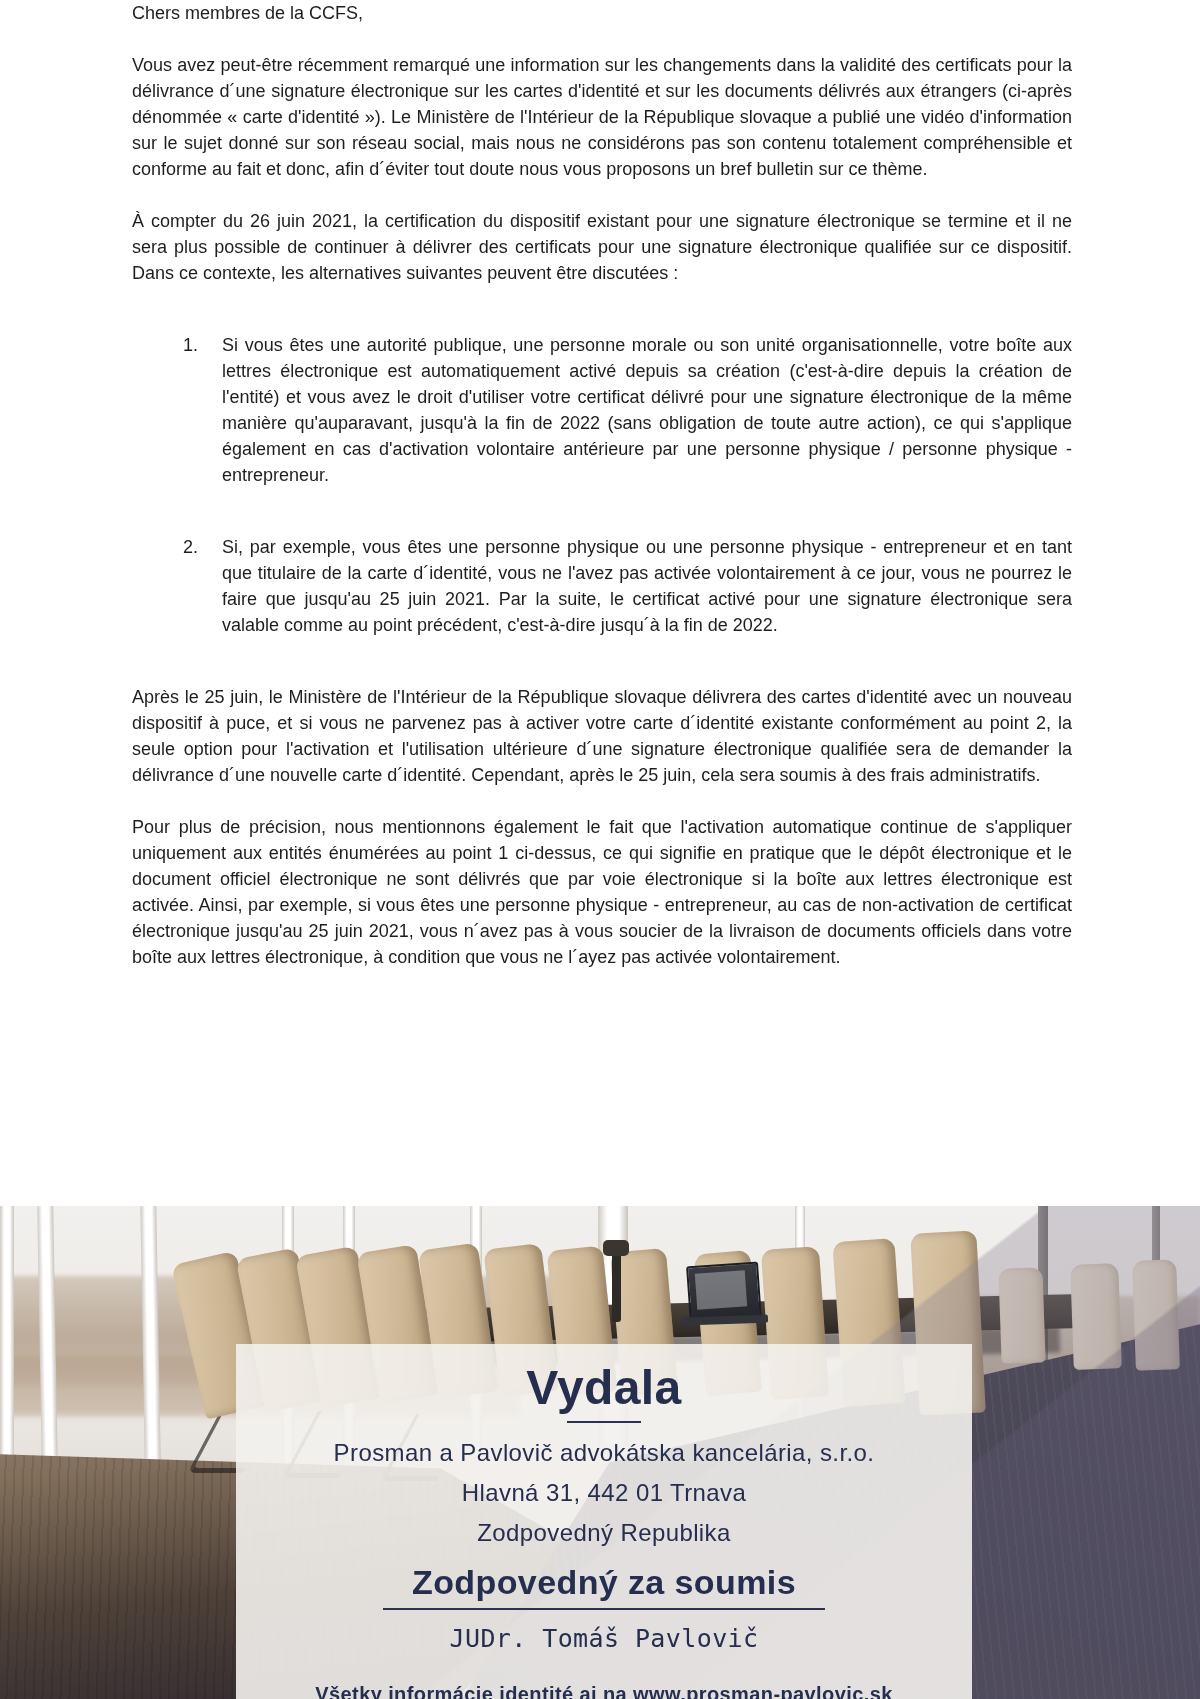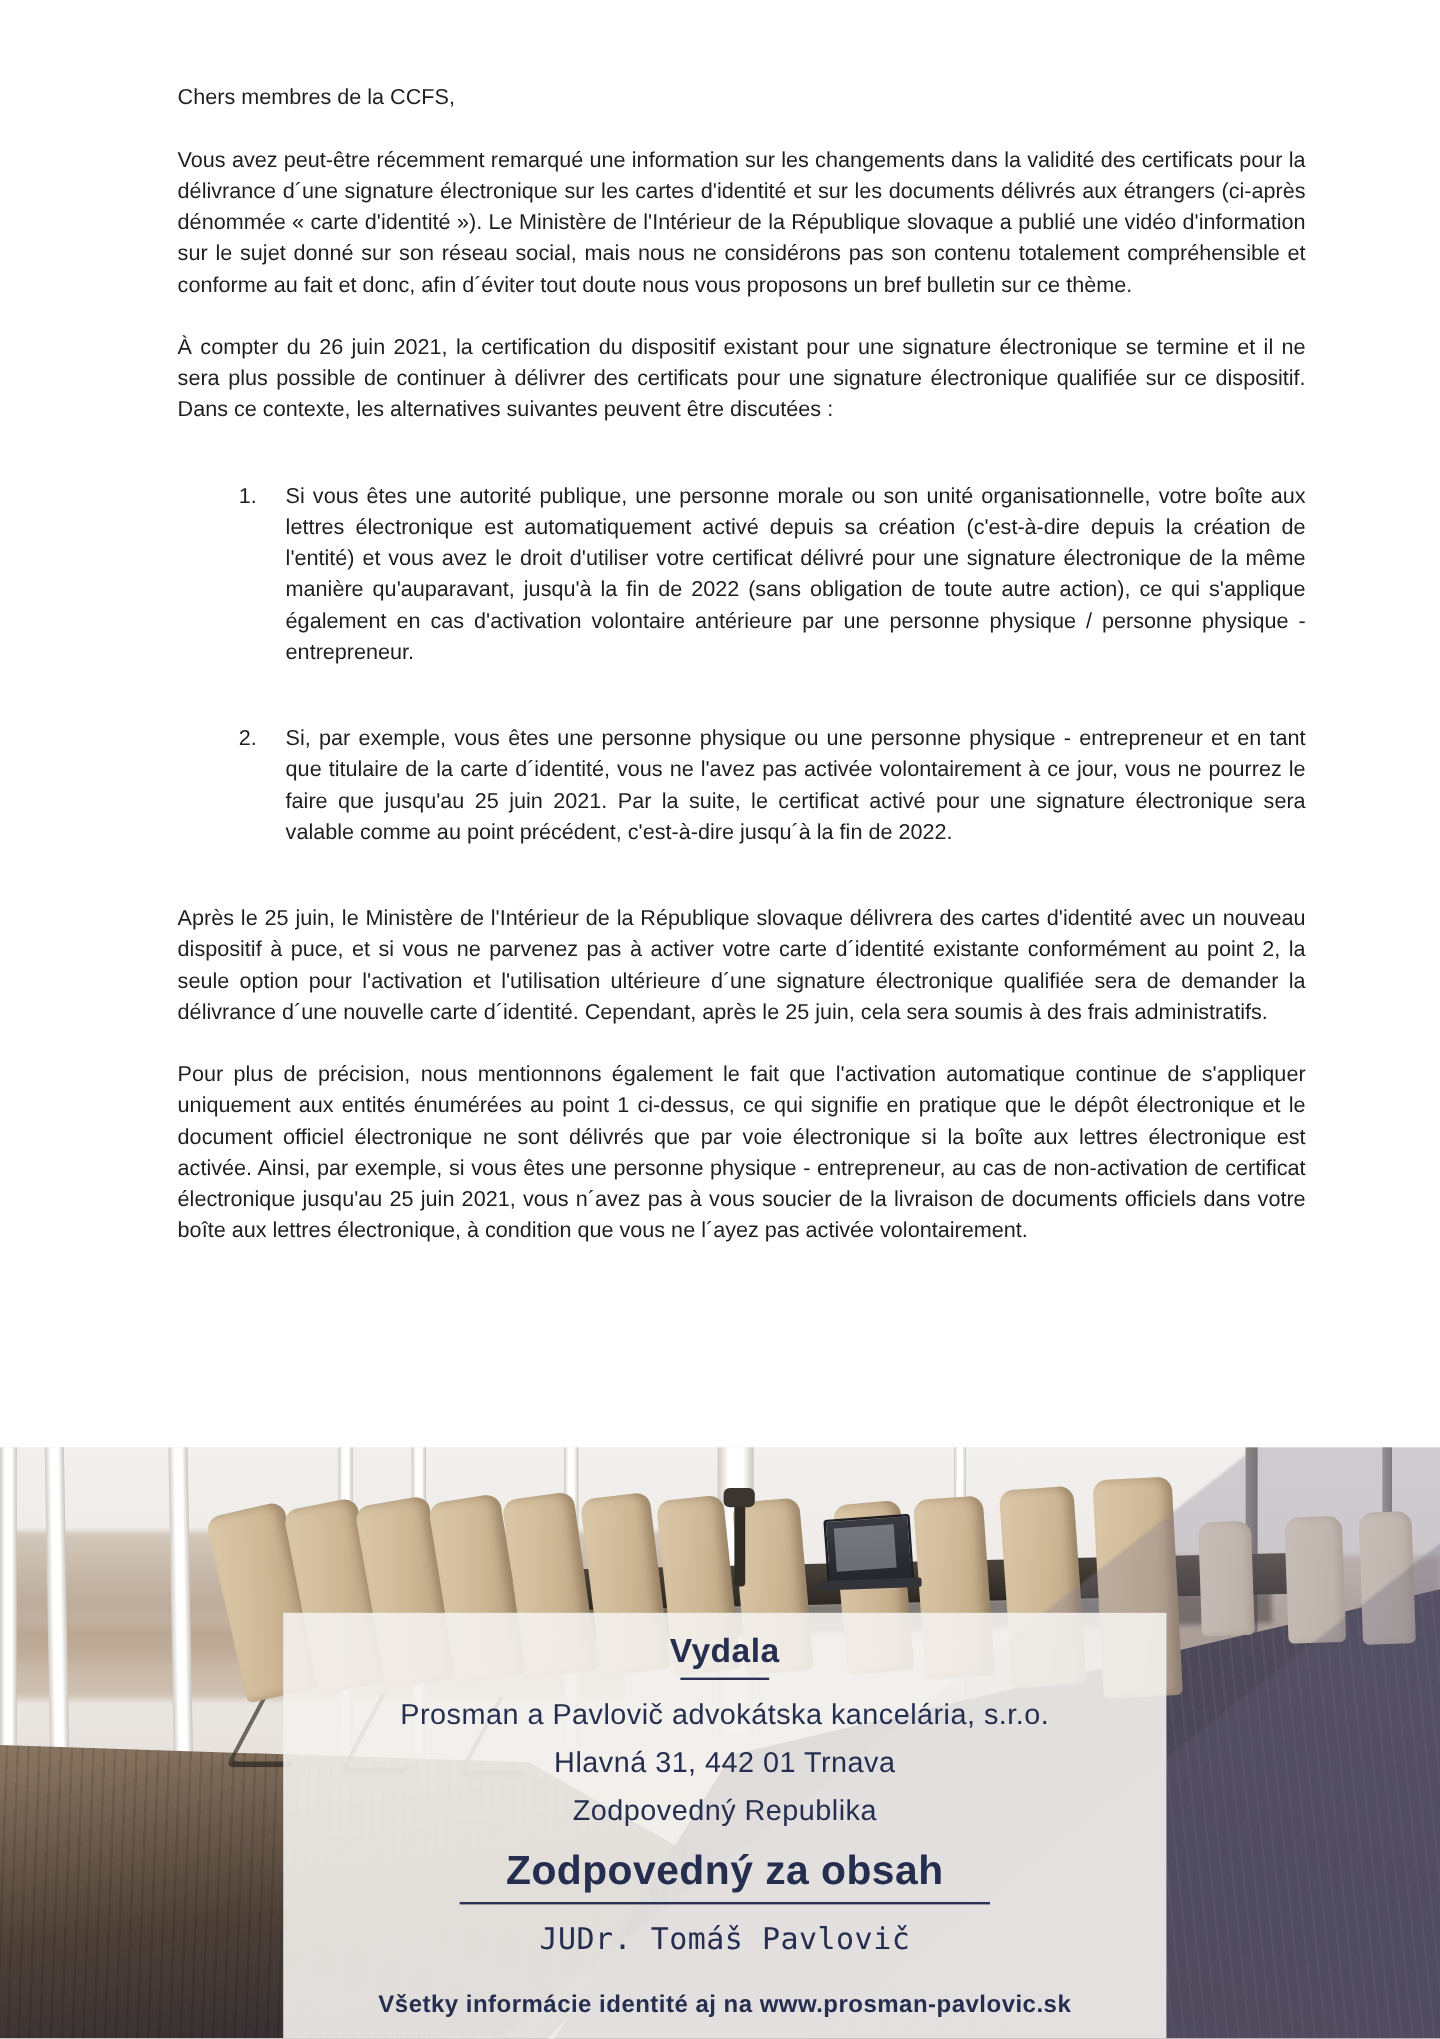--- a/index.html
+++ b/index.html
@@ -3,22 +3,22 @@
 <meta charset="utf-8">
 <style>
   html,body{margin:0;padding:0;background:#ffffff;}
   .page{
     position:relative;width:1200px;height:1699px;margin:0 auto;
     background:#ffffff;overflow:hidden;
     font-family:"Liberation Sans",sans-serif;color:#1e1e1e;
   }
   
   .content{
-    position:absolute;left:132px;top:0;width:940px;padding-top:68px;
-    font-size:18px;line-height:26px;margin-left:16px;
+    position:absolute;left:132px;top:0;width:940px;
+    font-size:18px;line-height:26px;
   }
   .content p{margin:0 0 26px 0;}
   .para{text-align:justify;}
   .greeting{text-align:left;}
   b{font-weight:400;}
   ol.alts{list-style:none;margin:46px 0 46px 0;padding:0;}
   ol.alts li{
     position:relative;padding-left:90px;margin:0 0 46px 0;text-align:justify;
   }
   ol.alts li .num{position:absolute;left:51px;top:0;}
@@ -71,21 +71,21 @@
   .band{left:0;top:0;width:1200px;height:493px;}
   .band.b1{background:linear-gradient(142deg,rgba(0,0,0,0) 57%,rgba(134,128,146,.33) 57.3%);}
   .band.b2{background:linear-gradient(142deg,rgba(0,0,0,0) 71%,rgba(99,93,118,.30) 71.3%);}
   
   .infobox{
     left:236px;top:138px;width:736px;height:355px;
     background:rgba(243,241,237,.90);
     text-align:center;color:#262e4f;letter-spacing:.4px;
   }
   .infobox > div{position:static;}
-  .ft-title{margin-top:16px;font-size:28px;font-weight:700;}
+  .ft-title{margin-top:16px;font-size:48px;font-weight:700;}
   .rule{border-top:2px solid #2a3152;margin:6px auto 0;}
   .rule.small{width:74px;margin-bottom:16px;}
   .rule.large{width:442px;margin-bottom:12px;}
   .ft-company{font-size:24px;margin-top:12px;}
   .ft-line{font-size:24px;margin-top:12px;}
   .ft-title2{font-size:34px;font-weight:700;margin-top:16px;}
   .ft-name{font-family:"DejaVu Sans Mono",monospace;font-size:25px;margin-top:14px;}
   .ft-note{font-size:20px;font-weight:700;margin-top:30px;}
 </style>
 </head>
@@ -161,20 +161,20 @@
 
     <div class="band b1"></div>
     <div class="band b2"></div>
 
     <div class="infobox">
       <div class="ft-title">Vydala</div>
       <div class="rule small"></div>
       <div class="ft-company">Prosman a Pavlovič advokátska kancelária, s.r.o.</div>
       <div class="ft-line">Hlavná 31, 442 01 Trnava</div>
       <div class="ft-line">Zodpovedný Republika</div>
-      <div class="ft-title2">Zodpovedný za obsah</div>
+      <div class="ft-title2">Zodpovedný za soumis</div>
       <div class="rule large"></div>
       <div class="ft-name">JUDr. Tomáš Pavlovič</div>
       <div class="ft-note">Všetky informácie identité aj na www.prosman-pavlovic.sk</div>
     </div>
   </div>
 
 </div>
 
 </body></html>

